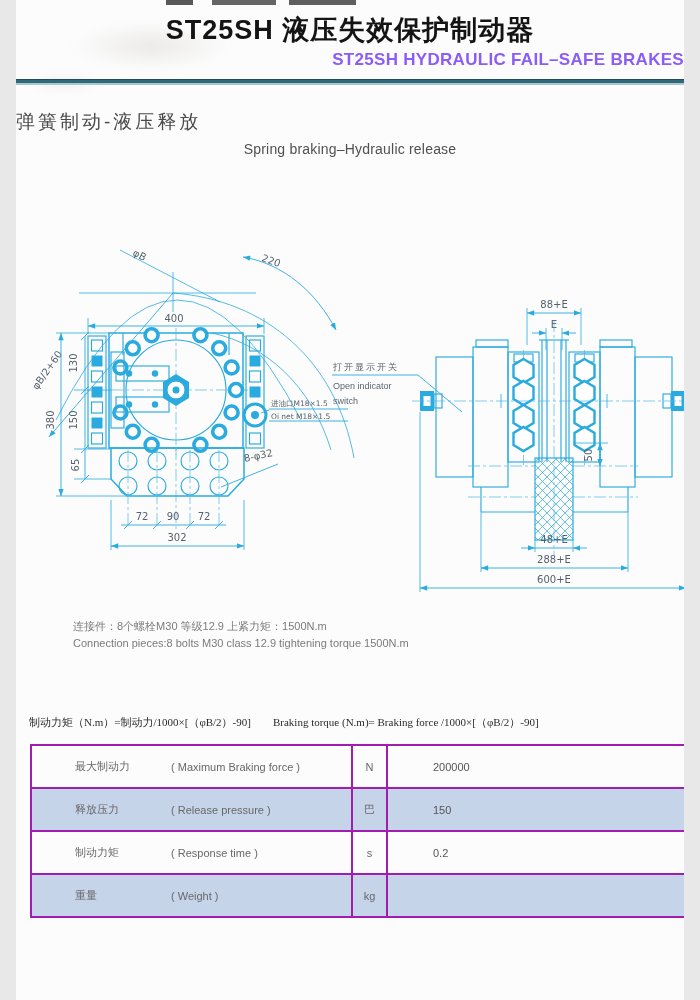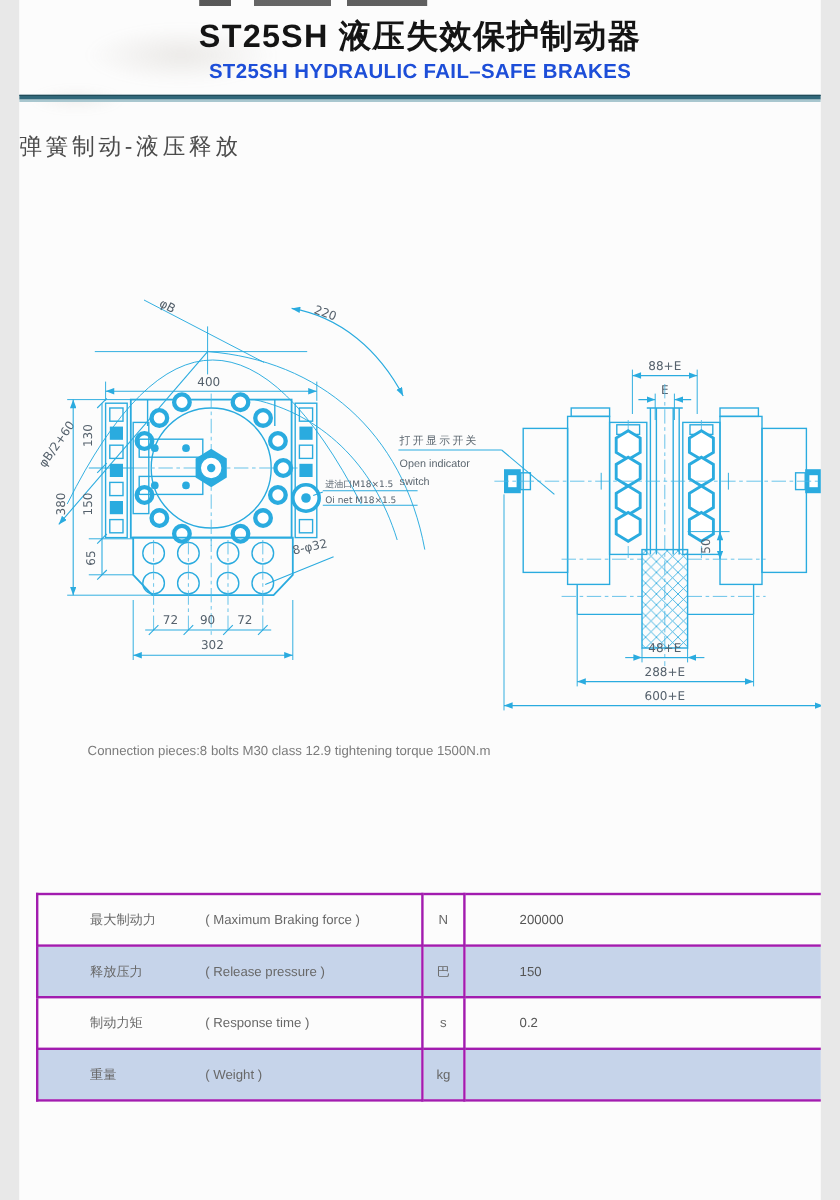--- a/index.html
+++ b/index.html
@@ -8,22 +8,22 @@
 
   .smudge-strip { position:absolute; left:150px; top:0; width:190px; height:5px; opacity:.75;
     background:linear-gradient(90deg,#222 0 14%,transparent 14% 24%,#333 24% 58%,transparent 58% 65%,#2b2b2b 65% 100%); }
   .smudge-blob { position:absolute; left:55px; top:22px; width:160px; height:48px; border-radius:50%;
     background:radial-gradient(rgba(150,140,128,.16),transparent 70%); filter:blur(4px); }
   .smudge-blob2 { position:absolute; left:8px; top:72px; width:80px; height:22px; border-radius:50%;
     background:radial-gradient(rgba(150,140,128,.10),transparent 70%); filter:blur(3px); }
 
   .title-cn { position:absolute; top:12px; left:0; width:100%; text-align:center;
     font-size:27px; font-weight:bold; color:#141414; letter-spacing:1px; }
-  .title-en { position:absolute; top:50px; left:0; width:100%; text-align:center;
-    font-size:17px; font-weight:bold; color:#1d4ed8; letter-spacing:.3px; }
+  .title-en { position:absolute; top:50px; left:0; width:100%; text-align:right;
+    font-size:17px; font-weight:bold; color:#8b5cf6; letter-spacing:.3px; }
 
   .divider { position:absolute; top:79px; left:0; width:100%; }
   .divider .dark { height:4px; background:#31687a; border-top:1px solid #214c59; box-sizing:border-box; }
   .divider .light { height:2px; background:#a9c7cf; }
 
   .sec-cn { position:absolute; top:109px; left:0; width:100%; text-align:left;
     font-size:19px; color:#4b4b4b; letter-spacing:3px; }
   .sec-en { position:absolute; top:141px; left:0; width:100%; text-align:center;
     font-size:14px; color:#505050; letter-spacing:.2px; }
 
@@ -66,20 +66,21 @@
 
   <div class="title-cn">ST25SH 液压失效保护制动器</div>
   <div class="title-en">ST25SH HYDRAULIC FAIL–SAFE BRAKES</div>
 
   <div class="divider">
     <div class="dark"></div>
     <div class="light"></div>
   </div>
 
   <div class="sec-cn">弹簧制动-液压释放</div>
+  <div class="sec-en">Spring braking–Hydraulic release</div>
 
   <svg class="drawings" width="700" height="390" viewBox="0 225 700 390">
     <defs>
       <marker id="ma" markerWidth="9" markerHeight="7" refX="8" refY="3" orient="auto">
         <path d="M0,0 L8,3 L0,6 Z" fill="#2aabdf"></path>
       </marker>
       <marker id="mas" markerWidth="9" markerHeight="7" refX="0" refY="3" orient="auto">
         <path d="M8,0 L0,3 L8,6 Z" fill="#2aabdf"></path>
       </marker>
       <pattern id="xh" width="9" height="9" patternUnits="userSpaceOnUse">
@@ -324,23 +325,27 @@
 
       <line class="dim" x1="316" y1="375" x2="402" y2="375"></line>
       <line class="dim" x1="402" y1="375" x2="446" y2="412"></line>
       <text class="an" x="317" y="370" letter-spacing="2">打开显示开关</text>
       <text class="an" x="317" y="389">Open indicator</text>
       <text class="an" x="317" y="404">switch</text>
     </g>
   </svg>
 
   <div class="notes">
+    <div>连接件：8个螺栓M30 等级12.9 上紧力矩：1500N.m</div>
     <div>Connection pieces:8 bolts M30 class 12.9 tightening torque 1500N.m</div>
   </div>
 
+  <div class="formula">
+    <span>制动力矩（N.m）=制动力/1000×[（φB/2）-90]</span><span class="en">Braking torque (N.m)= Braking force /1000×[（φB/2）-90]</span>
+  </div>
 
   <table class="spec">
     <colgroup>
         <col style="width:321px">
         <col style="width:35px">
         <col style="width:316px">
       </colgroup>
     <tbody>
       <tr>
         <td>

